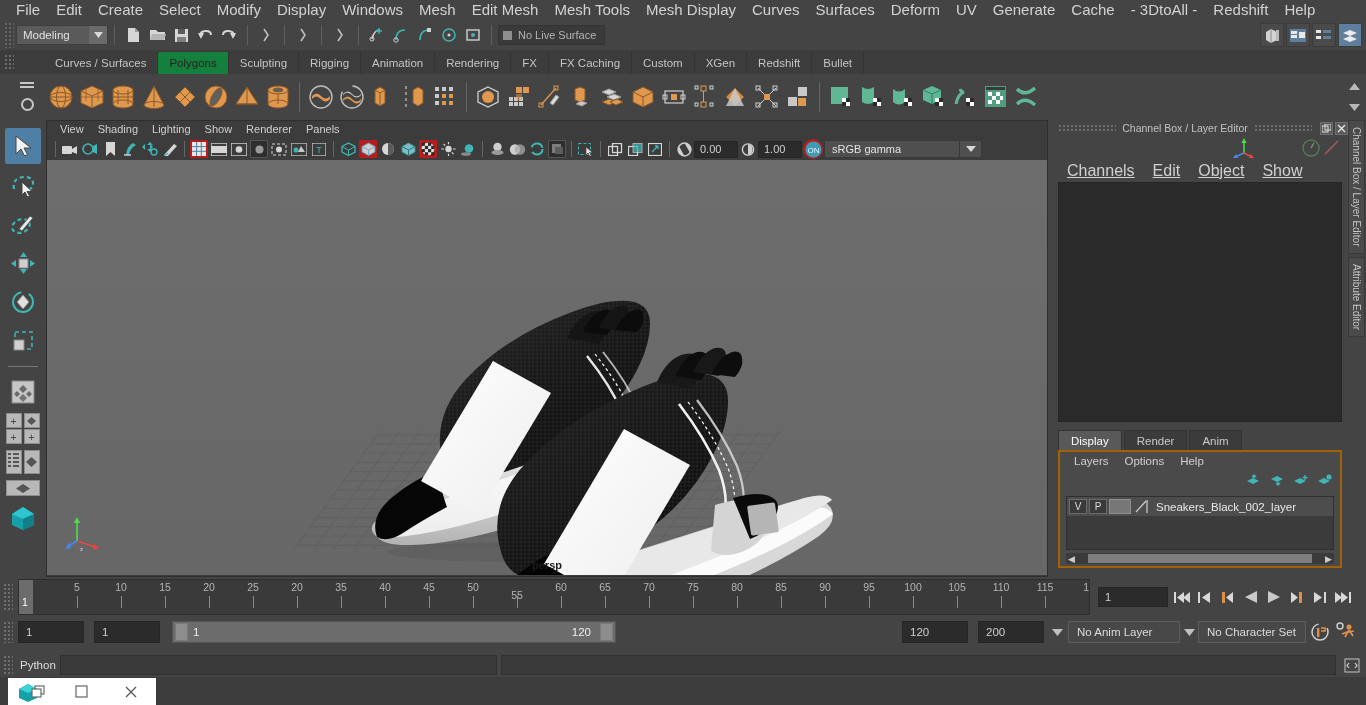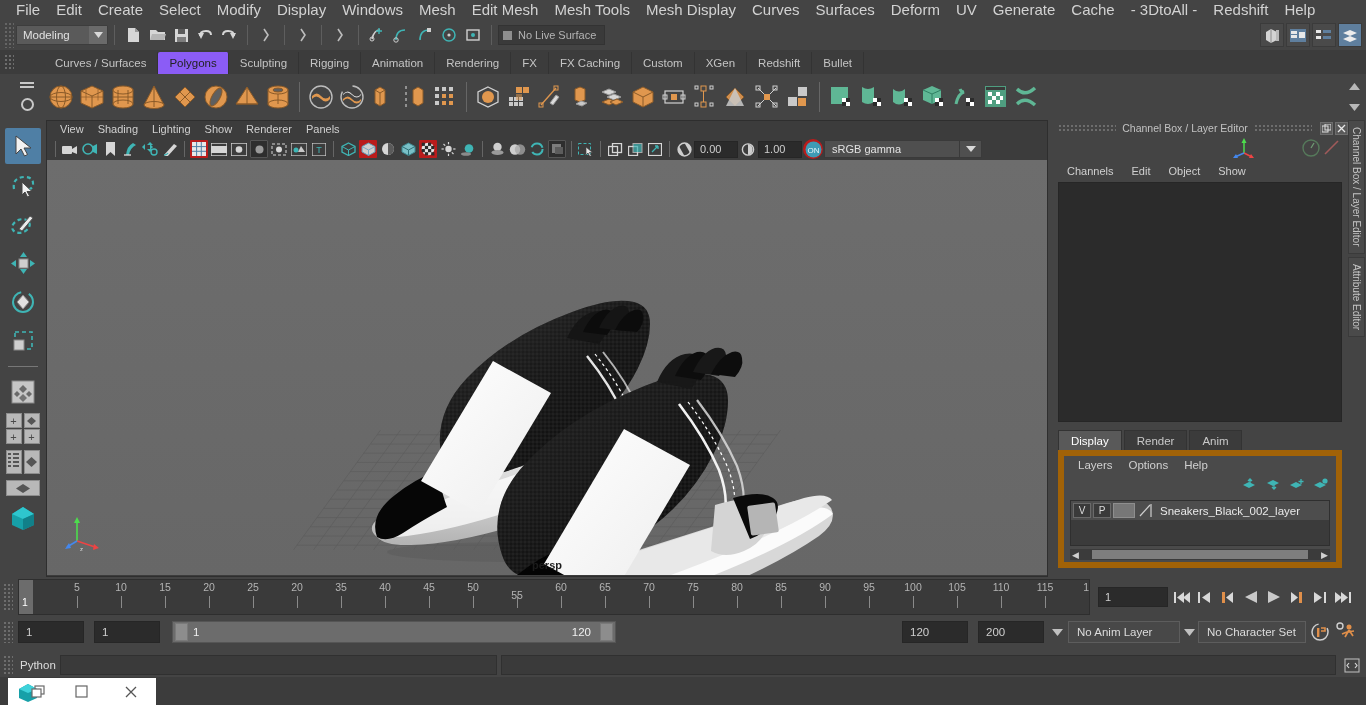--- a/index.html
+++ b/index.html
@@ -38,21 +38,21 @@
            background:#4a4a4a; border:1px solid #3b3b3b;}
   .rtool.on { background:#5f7f9e; }
 
   
   .shelfbar { position:absolute; top:50px; left:0; width:1366px; height:24px; background:#3c3c3c; }
   .shelf-grip { position:absolute; left:4px; top:4px; width:10px; height:16px;
                 background-image:radial-gradient(#6d6d6d 1px, transparent 1px); background-size:4px 4px;}
   .shelftabs { position:absolute; left:44px; top:0; height:24px; display:flex; align-items:flex-end; }
   .stab { height:22px; line-height:22px; padding:0 11px; font-size:11.5px;
           color:#c4c4c4; background:#3c3c3c; border-right:1px solid #333; cursor:default;}
-  .stab.active { background:#8b5cf6; color:#222; border-radius:2px 2px 0 0; }
+  .stab.active { background:#15803d; color:#222; border-radius:2px 2px 0 0; }
 
   
   .shelfrow { position:absolute; top:74px; left:0; width:1366px; height:46px; background:#444; }
   .shelf-corner { position:absolute; left:0; top:0; width:44px; height:46px; background:#444;}
   .shelf-corner .hb { position:absolute; left:20px; top:8px; width:14px; height:2px; background:#c8c8c8;}
   .shelf-corner .hb2 { position:absolute; left:20px; top:12px; width:14px; height:2px; background:#c8c8c8;}
   .shelf-corner .gear { position:absolute; left:21px; top:24px; width:13px; height:13px;
       border:2px solid #c8c8c8; border-radius:50%; }
   .shelficons { position:absolute; left:44px; top:0; height:46px; display:flex; align-items:center; gap:1px;
                 padding-left:2px;}
@@ -96,27 +96,27 @@
   
   .rpanel { position:absolute; left:1052px; top:120px; width:296px; height:457px; background:#444; }
   .rp-title { height:16px; display:flex; align-items:center; background:#444; position:relative; }
   .rp-dots { flex:1; height:8px; background-image:radial-gradient(#6d6d6d 1px, transparent 1px);
              background-size:4px 4px; margin:0 6px;}
   .rp-title .t { font-size:10.5px; color:#c2c2c2; white-space:nowrap;}
   .rp-btn { width:13px; height:13px; background:#5a5a5a; border:1px solid #6e6e6e;
             display:flex; align-items:center; justify-content:center; margin-left:2px; font-size:9px;color:#ddd;}
   .rp-gizrow { height:24px; position:relative; }
   .rp-tabs { height:22px; display:flex; align-items:center; padding-left:6px; }
-  .rp-tabs .mi { padding:0 9px; font-size:11px; color:#d0d0d0; line-height:22px;}
+  .rp-tabs .mi { padding:0 9px; font-size:16px; color:#d0d0d0; line-height:22px;text-decoration:underline;}
   .chanbox { height:240px; margin:0 6px; background:#2b2b2b; border:1px solid #262626; }
   .layertabs { display:flex; align-items:flex-end; height:22px; margin:6px 0 0 6px;}
   .ltab { height:20px; line-height:20px; padding:0 12px; font-size:11.5px; color:#c8c8c8;
           background:#3b3b3b; border:1px solid #333; border-bottom:none; margin-right:2px;}
   .ltab.active { background:#595959; color:#fff; }
-  .layerbody { margin:0 6px; background:#4a4a4a; border:6px solid #a16207; height:118px; position:relative;}
+  .layerbody { margin:0 6px; background:#4a4a4a; border:2px solid #a16207; height:118px; position:relative;}
   .layermenu { height:18px; display:flex; align-items:center; padding-left:6px; }
   .layermenu .mi { padding:0 8px; font-size:11.5px; color:#d0d0d0; line-height:18px;}
   .layerbtns { height:20px; display:flex; justify-content:flex-end; align-items:center; padding-right:8px; gap:9px;}
   .layerlist { position:absolute; left:6px; right:6px; top:44px; bottom:16px;
                background:#3b3b3b; border:1px solid #2f2f2f; }
   .layerrow { display:flex; align-items:center; height:19px; background:#4d4d4d; padding:0 2px; gap:2px;}
   .lchk { width:18px; height:15px; background:#3a3a3a; border:1px solid #6a6a6a;
           font-size:10px; color:#ddd; display:flex; align-items:center; justify-content:center;}
   .lswatch { width:22px; height:15px; background:#777; border:1px solid #8e8e8e;}
   .lname { font-size:11.5px; color:#e8e8e8; padding-left:6px;}

